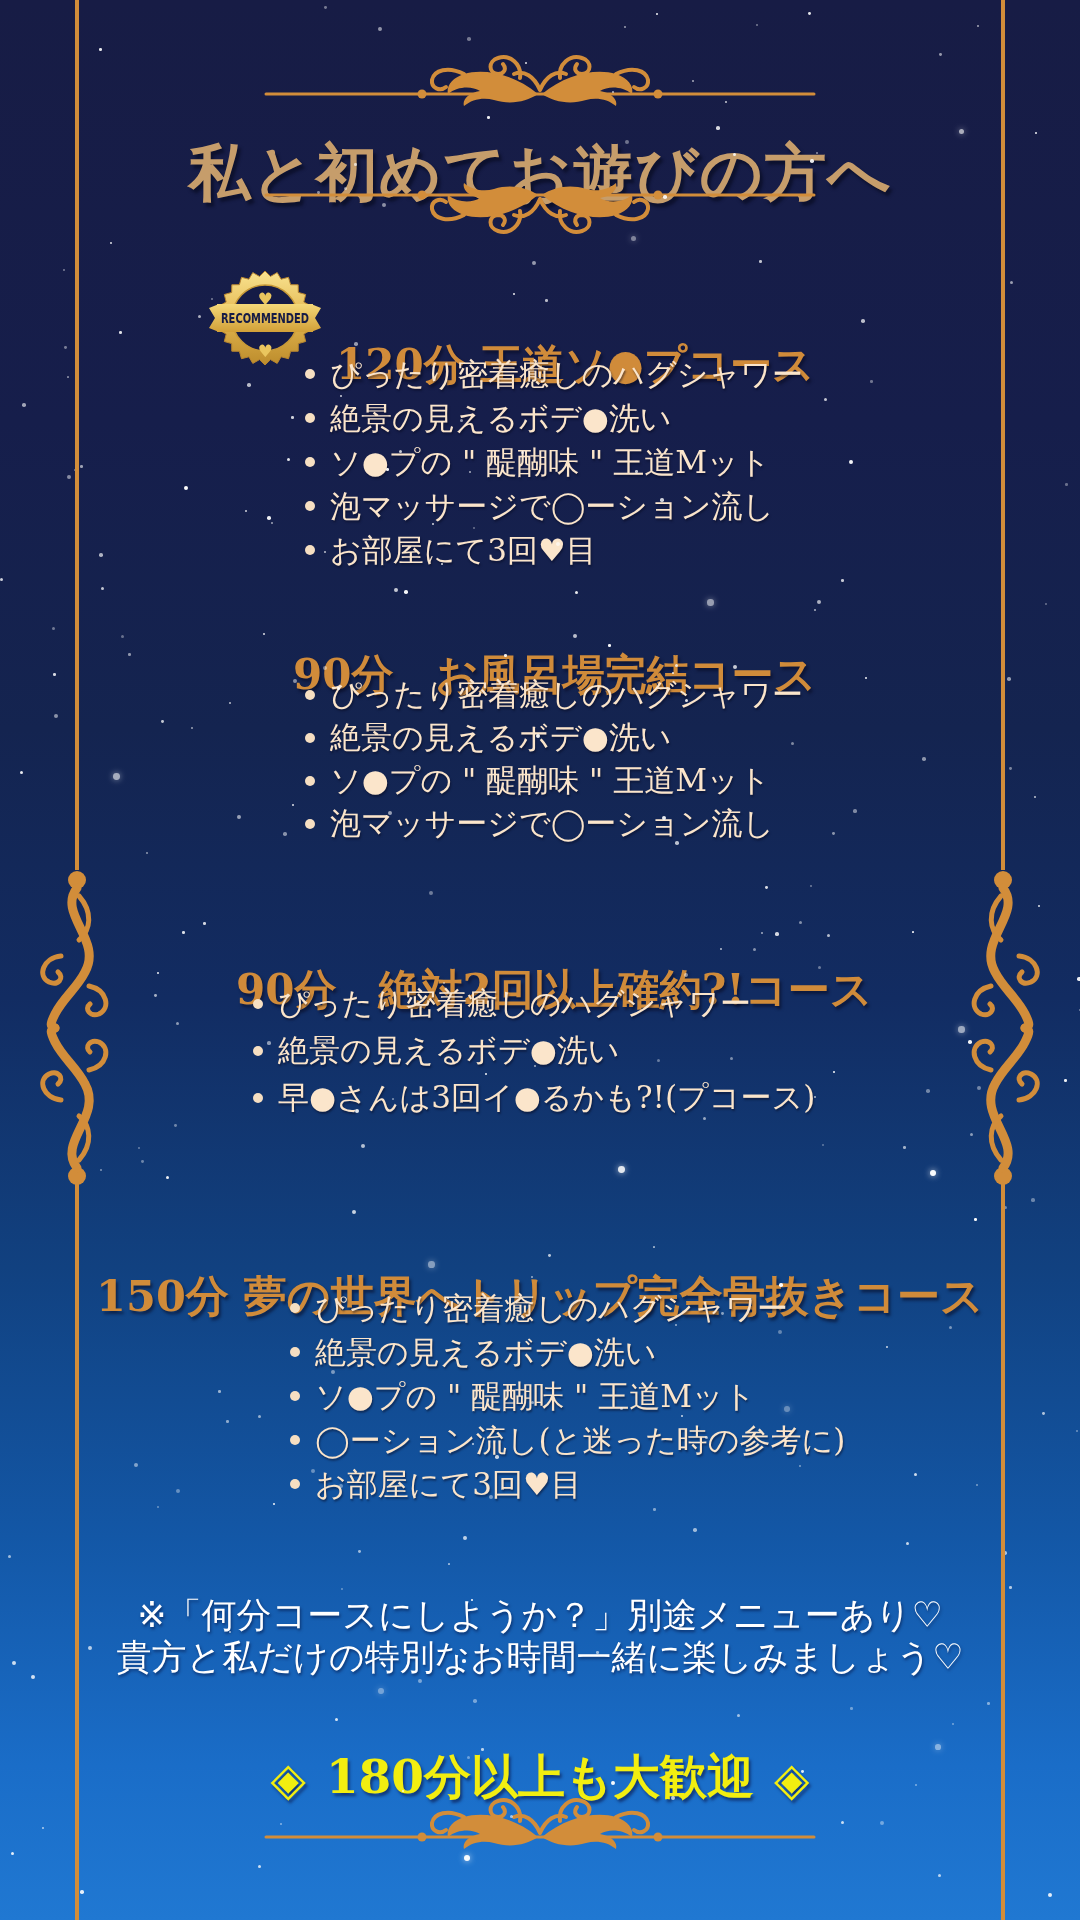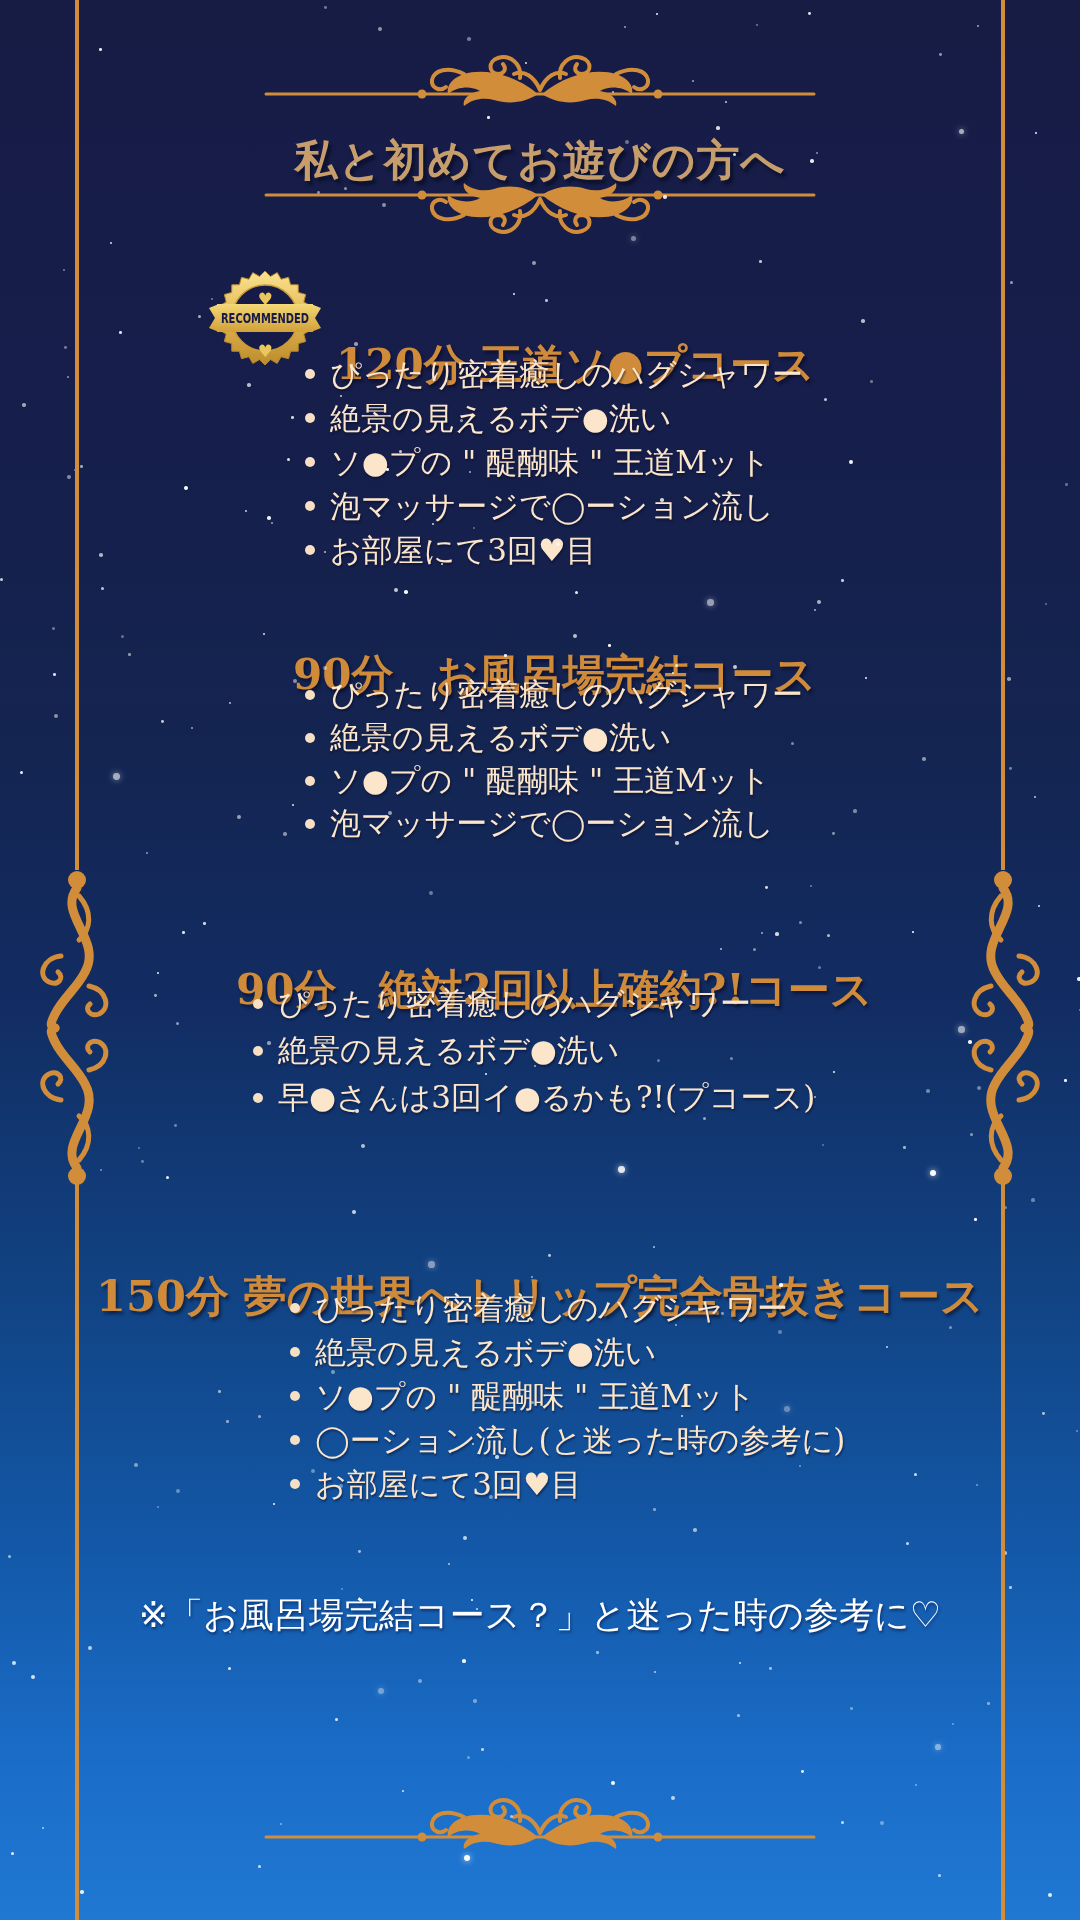--- a/index.html
+++ b/index.html
@@ -16,21 +16,21 @@
   .star{position:absolute;background:#ffffff;border-radius:50%;z-index:1;}
   .layer{position:absolute;left:0;top:0;width:100%;height:100%;z-index:2;}
 
   .divider{position:absolute;width:560px;height:90px;left:260px;}
   .divider-top{top:44px;}
   .divider-second{top:155px;transform:scaleY(-1);}
   .divider-bottom{top:1787px;}
 
   .page-title{
     position:absolute;top:100px;left:0;width:100%;text-align:center;
-    font-size:43px;line-height:62px;font-weight:bold;color:#c69d6b;
+    font-size:62px;line-height:62px;font-weight:bold;color:#c69d6b;
     text-shadow:3px 4px 3px rgba(8,10,32,.65);letter-spacing:1px;
   }
 
   .course-title{
     position:absolute;font-size:42px;line-height:50px;font-weight:bold;
     color:#d08b3a;text-shadow:2px 3px 3px rgba(8,10,32,.55);white-space:nowrap;
   }
   .c1-title{left:336px;top:305px;}
   .c2-title{left:293px;top:615px;}
   .c3-title{left:236px;top:930px;}
@@ -439,21 +439,25 @@
     <ul class="bullets c4-bullets">
       <li>ぴったり密着癒しのハグシャワー</li>
       <li>絶景の見えるボデ●洗い</li>
       <li>ソ●プの " 醍醐味 " 王道Mット</li>
       <li>◯ーション流し(と迷った時の参考に)</li>
       <li>お部屋にて3回♥目</li>
     </ul>
   </section>
 
   <div class="notes">
-    <div>※「お風呂場完結コース？」と迷った時の参考に♡</div>
+    <div>※「何分コースにしようか？」別途メニューあり♡</div>
+    <div>貴方と私だけの特別なお時間一緒に楽しみましょう♡</div>
   </div>
 
+  <div class="banner">
+    <span class="diamond">◈</span><span>180分以上も大歓迎</span><span class="diamond">◈</span>
+  </div>
 
   <svg class="divider divider-bottom" viewBox="0 0 560 90">
       <use href="#orn-divider"></use>
     </svg>
 
 </div>
 
 </body></html>

